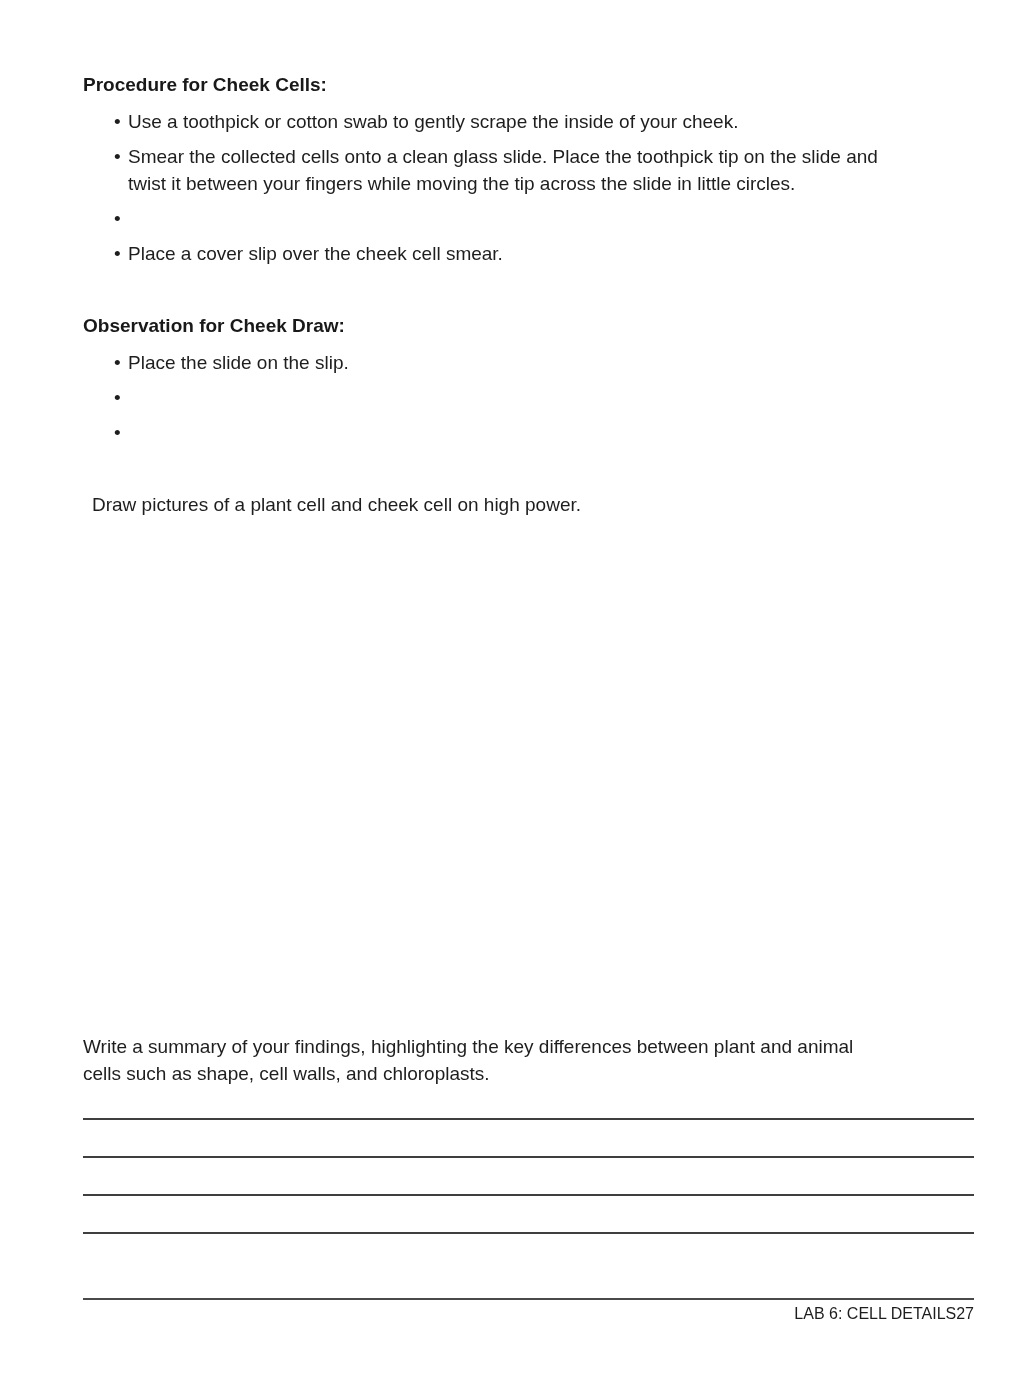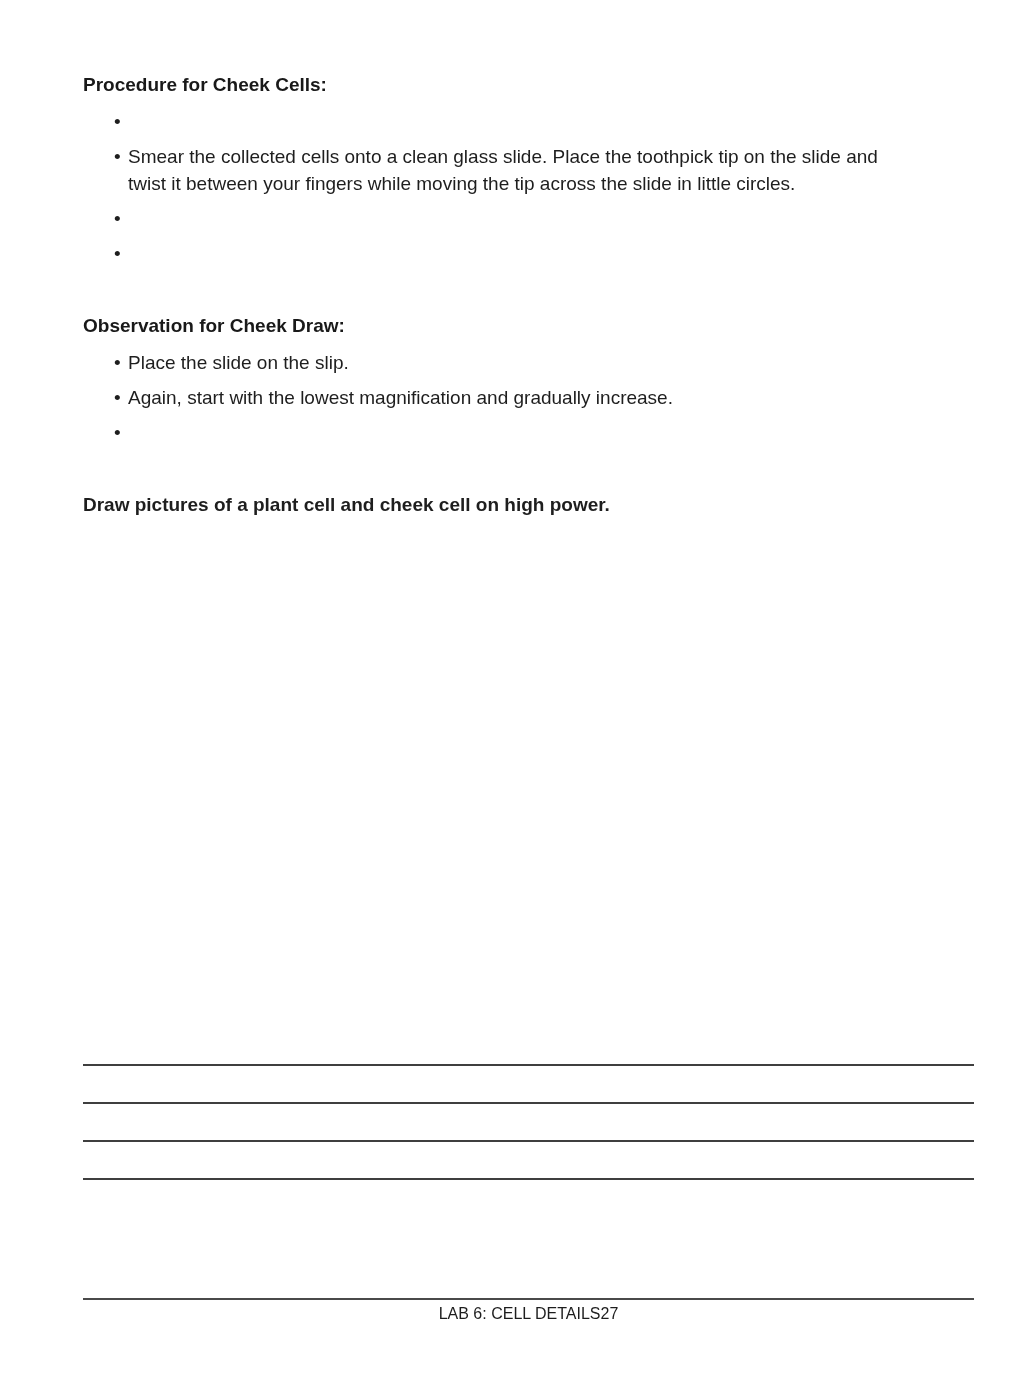--- a/index.html
+++ b/index.html
@@ -41,23 +41,22 @@
   ul.bullet-list li:last-child { margin-bottom: 0; }
   .bullet-marker {
     flex: none;
     width: 14px;
     color: #1e1e1e;
   }
   .li-text {
     white-space: pre-line;
   }
   .body-text {
-    margin: 0;
+    margin: 9px;
     white-space: pre-line;
-    font-weight: bold;
   }
   .drawing-area {
     height: 470px;
   }
   .summary-prompt {
     margin: 0;
     white-space: pre-line;
   }
   .answer-lines {
     margin-top: -5px;
@@ -67,75 +66,78 @@
     border-bottom: 2px solid #3f3f3f;
   }
   .footer {
     position: absolute;
     left: 83px;
     right: 50px;
     top: 1298px;
     border-top: 2px solid #4a4a4a;
     padding-top: 3px;
     display: flex;
-    justify-content: center;
+    justify-content: flex-end;
     align-items: baseline;
     font-size: 16px;
     line-height: 22px;
     color: #1d1d1d;
   }
 </style>
 </head>
 <body>
 
 <div class="page">
 
   <div class="section">
     <h2 class="section-heading">Procedure for Cheek Cells:</h2>
     <ul class="bullet-list">
       <li>
         <span class="bullet-marker">•</span>
+        <span class="li-text">Use a toothpick or cotton swab to gently scrape the inside of your cheek.</span>
       </li>
       <li>
         <span class="bullet-marker">•</span>
         <span class="li-text">Smear the collected cells onto a clean glass slide. Place the toothpick tip on the slide and
 twist it between your fingers while moving the tip across the slide in little circles.</span>
       </li>
       <li>
         <span class="bullet-marker">•</span>
       </li>
       <li>
         <span class="bullet-marker">•</span>
+        <span class="li-text">Place a cover slip over the cheek cell smear.</span>
       </li>
     </ul>
   </div>
 
   <div class="section">
     <h2 class="section-heading">Observation for Cheek Draw:</h2>
     <ul class="bullet-list">
       <li>
         <span class="bullet-marker">•</span>
         <span class="li-text">Place the slide on the slip.</span>
       </li>
       <li>
         <span class="bullet-marker">•</span>
-        <span class="li-text">Again, start with the lowest magnification and gradually increase.</span>
       </li>
       <li>
         <span class="bullet-marker">•</span>
       </li>
     </ul>
   </div>
 
   <div class="section">
     <p class="body-text">Draw pictures of a plant cell and cheek cell on high power.</p>
   </div>
 
   <div class="drawing-area"></div>
 
+  <p class="summary-prompt">Write a summary of your findings, highlighting the key differences between plant and animal
+cells such as shape, cell walls, and chloroplasts.</p>
 
   <div class="answer-lines">
     <div class="answer-line"></div>
     <div class="answer-line"></div>
     <div class="answer-line"></div>
     <div class="answer-line"></div>
   </div>
 
   <div class="footer">
     <span>LAB 6: CELL DETAILS</span>

